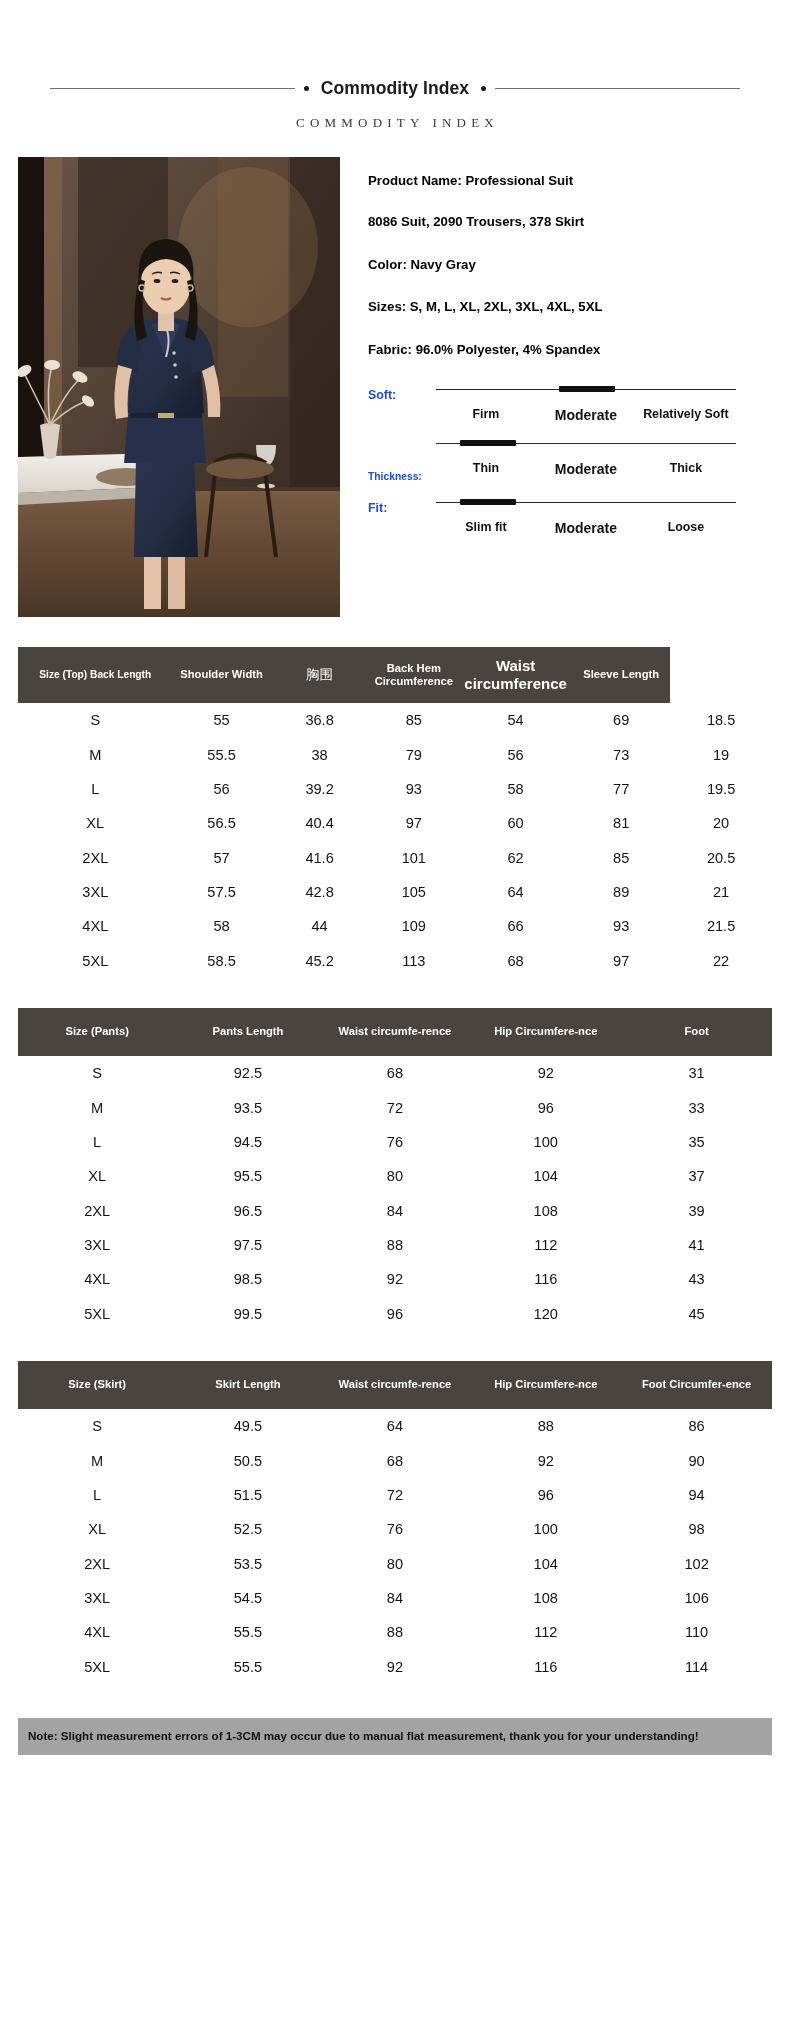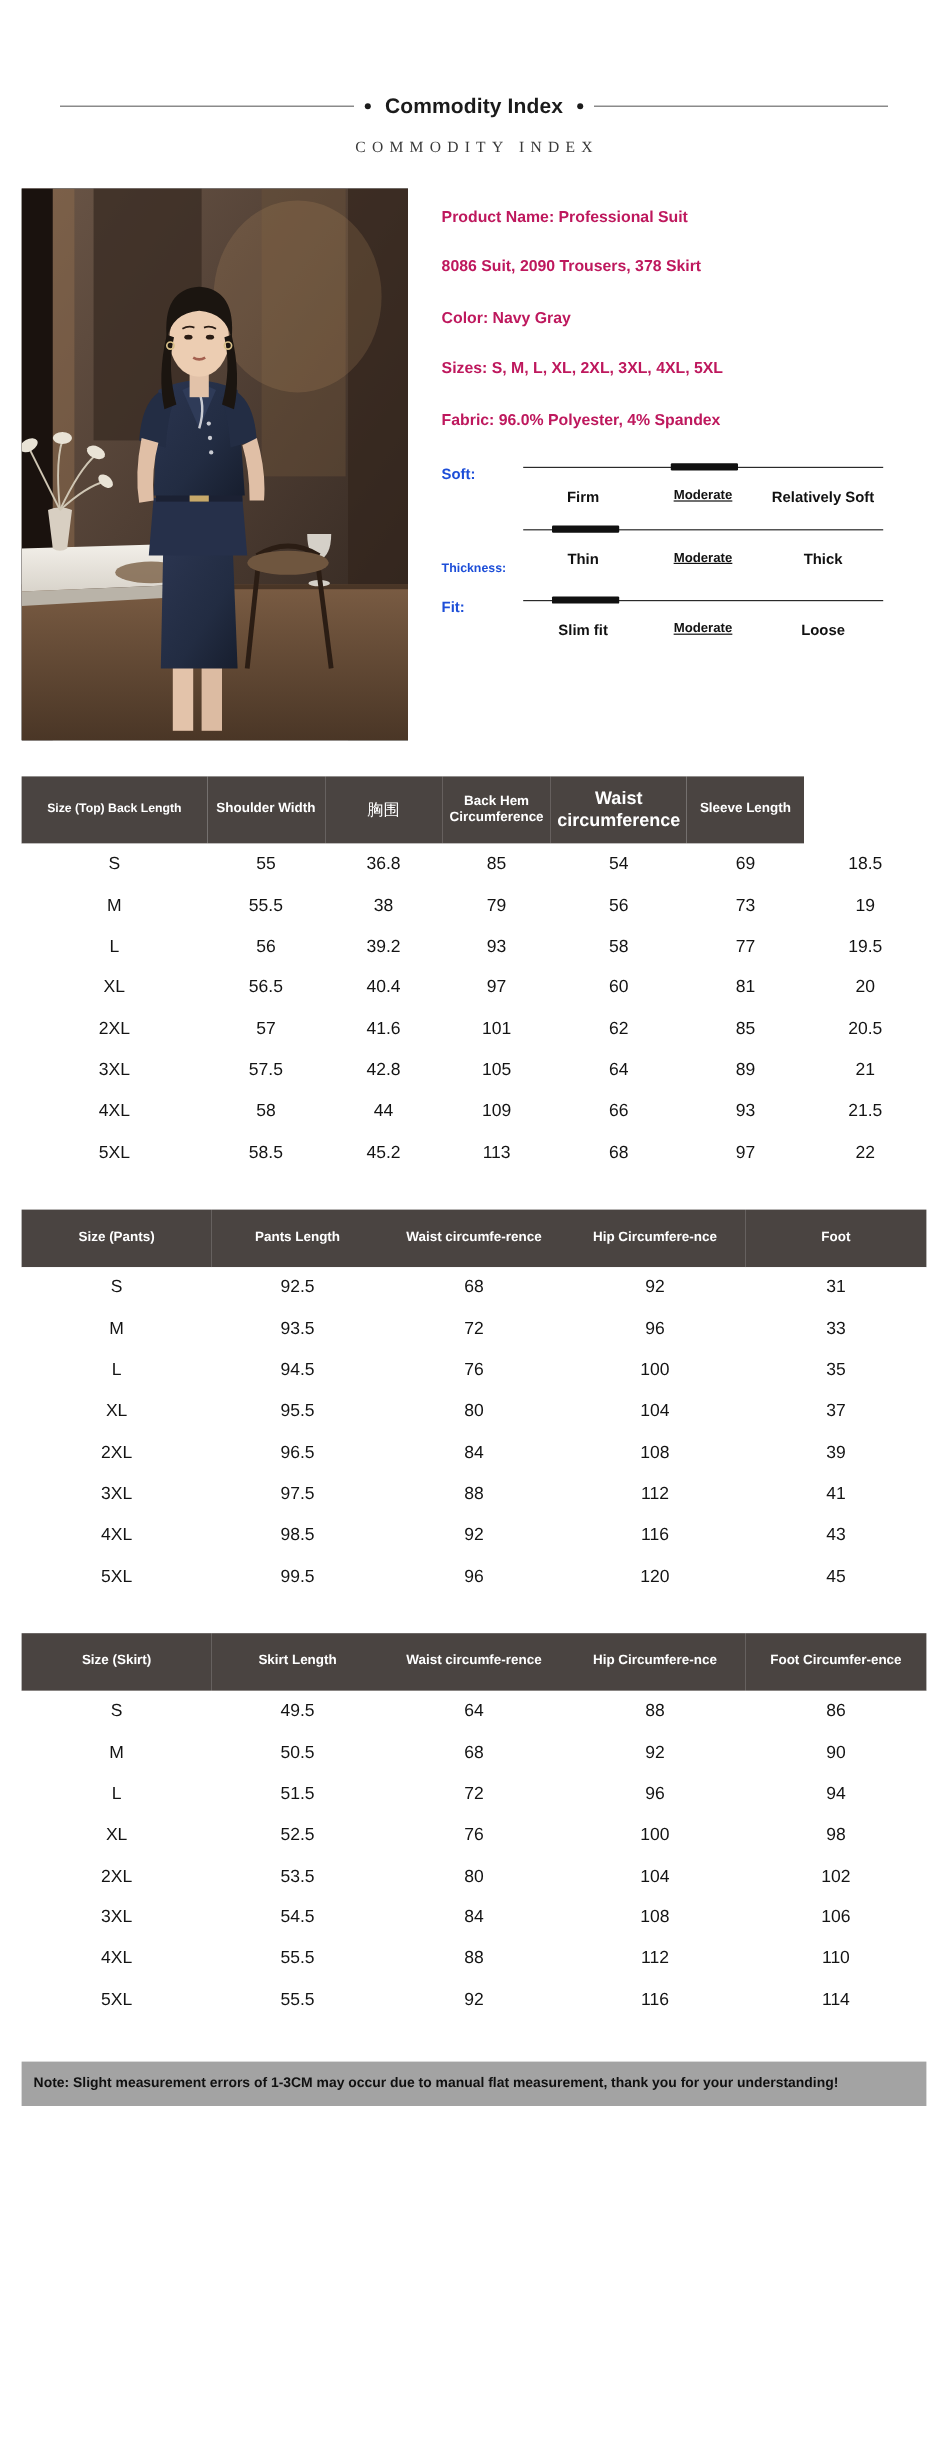--- a/index.html
+++ b/index.html
@@ -79,21 +79,21 @@
   .info {
     flex: 1 1 auto;
     padding-left: 28px;
     padding-top: 15px;
     box-sizing: border-box;
   }
   .info-line {
     font-size: 13.2px;
     font-weight: bold;
     line-height: 1.35;
-    color: #be185d;
+    color: #000000;
     margin-bottom: 25px;
     max-width: 300px;
   }
   .info-line:nth-child(1) { margin-bottom: 23px; }
 
   
   .sliders {
     margin-top: 26px;
   }
   .slider-block {
@@ -137,21 +137,21 @@
   .slider-ticks {
     display: flex;
     margin-top: 13px;
   }
   .slider-ticks span {
     text-align: center;
     font-weight: bold;
     color: #111;
   }
   .slider-ticks span:nth-child(1) { flex: 0 0 33.3%; font-size: 12.4px; }
-  .slider-ticks span:nth-child(2) { flex: 0 0 33.3%; font-size: 11px; text-decoration: underline; }
+  .slider-ticks span:nth-child(2) { flex: 0 0 33.3%; font-size: 14px; }
   .slider-ticks span:nth-child(3) { flex: 0 0 33.4%; font-size: 12.4px; }
 
   
   .table-wrap {
     margin-top: 30px;
   }
   table.sizing {
     width: 100%;
     border-collapse: collapse;
     table-layout: fixed;

